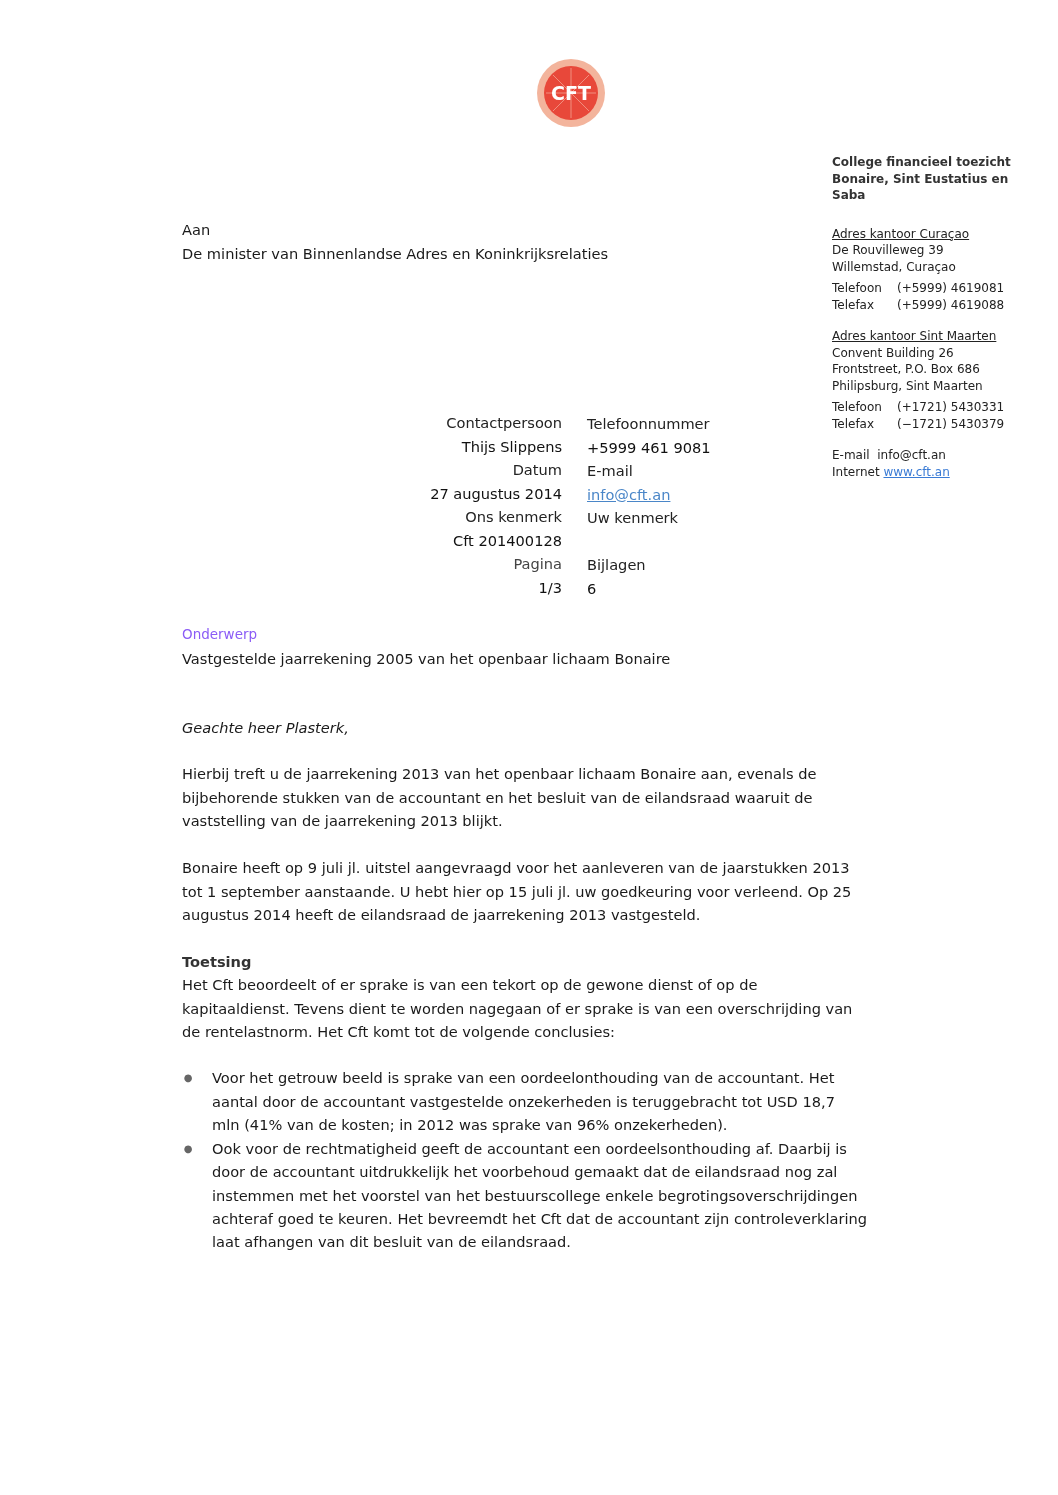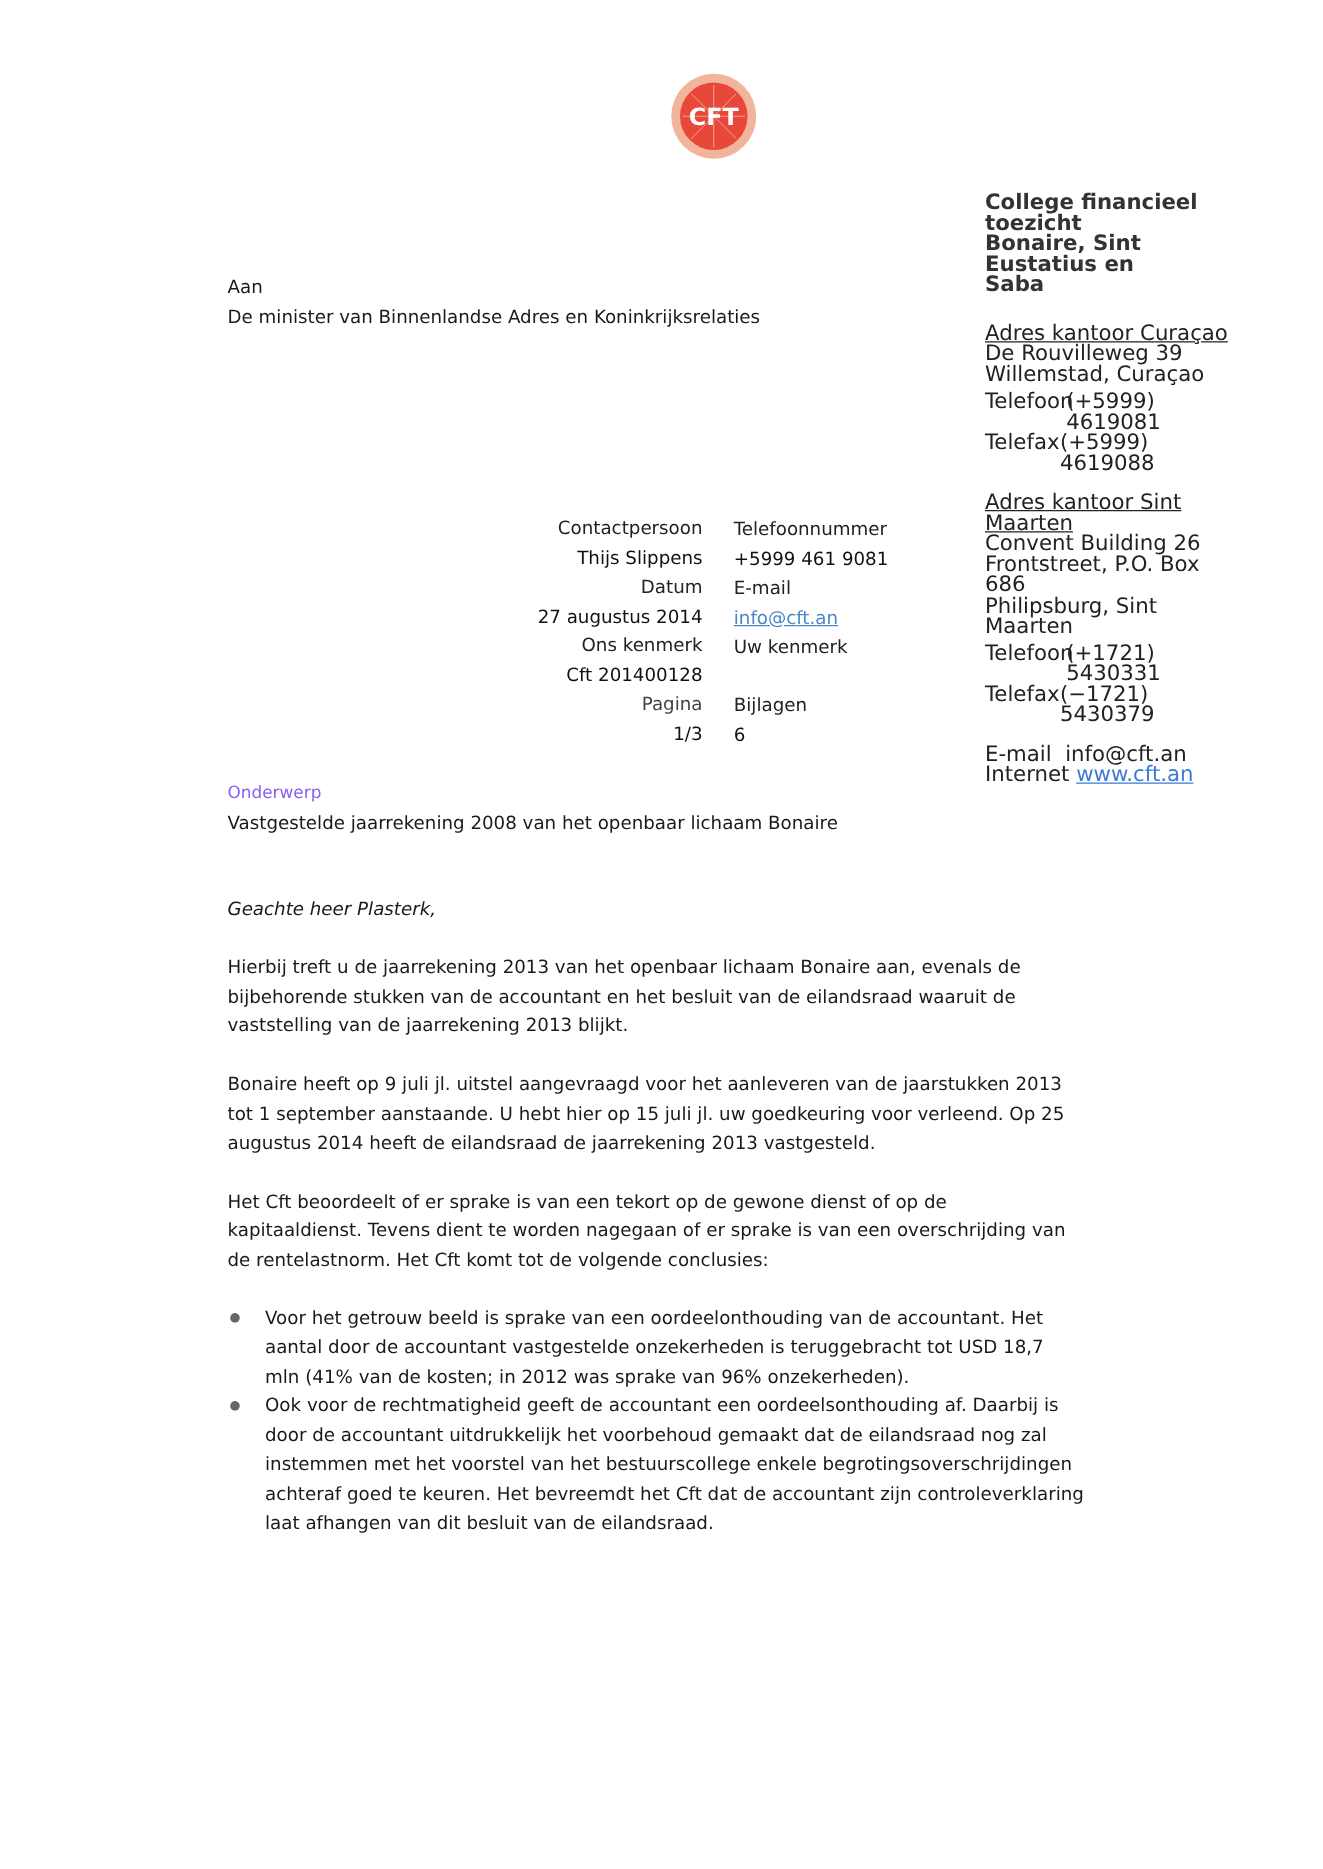--- a/index.html
+++ b/index.html
@@ -8,21 +8,21 @@
       font-family: "DejaVu Sans", sans-serif; color: #1a1a1a;
     }
     .abs { position: absolute; }
     
     .logo {
       left: 533px; top: 58px; width: 76px; height: 70px; text-decoration: underline;
     }
     .logo svg { width: 76px; height: 70px; display: block; }
 
     
-    .org { left: 788px; top: 154px; width: 200px; font-size: 17px; line-height: 16.5px; color: #222; }
+    .org { left: 832px; top: 154px; width: 200px; font-size: 12px; line-height: 16.5px; color: #222; }
     .org .org-name { font-weight: bold; color: #333; }
     .org .sect-title { text-decoration: underline; }
     .org .row { display: flex; }
     .org .row .k { width: 65px; }
     .org .gap-s { height: 5px; }
     .org .gap-m { height: 15px; }
     .org a { color: #3a7bd5; text-decoration: underline; }
 
     
     .recipient { left: 182px; top: 218px; font-size: 14.6px; line-height: 23.5px; }
@@ -141,27 +141,28 @@
   <div class="meta-label">E-mail</div>
   <div class="meta-value"><a>info@cft.an</a></div>
   <div class="meta-label">Uw kenmerk</div>
   <div class="meta-value blank-line"></div>
   <div class="meta-label">Bijlagen</div>
   <div class="meta-value">6</div>
 </div>
 
 <div class="abs subject">
   <div class="label">Onderwerp</div>
-  <div>Vastgestelde jaarrekening 2008 van het openbaar lichaam Bonaire</div>
+  <div>Vastgestelde jaarrekening 2005 van het openbaar lichaam Bonaire</div>
 </div>
 
 <div class="abs body">
   <p class="salutation">Geachte heer Plasterk,</p>
   <p class="para" style="width:690px">Hierbij treft u de jaarrekening 2013 van het openbaar lichaam Bonaire aan, evenals de bijbehorende stukken van de accountant en het besluit van de eilandsraad waaruit de vaststelling van de jaarrekening 2013 blijkt.</p>
   <p class="para" style="width:690px">Bonaire heeft op 9 juli jl. uitstel aangevraagd voor het aanleveren van de jaarstukken 2013 tot 1 september aanstaande. U hebt hier op 15 juli jl. uw goedkeuring voor verleend. Op 25 augustus 2014 heeft de eilandsraad de jaarrekening 2013 vastgesteld.</p>
+  <p class="heading">Toetsing</p>
   <p style="width:680px">Het Cft beoordeelt of er sprake is van een tekort op de gewone dienst of op de kapitaaldienst. Tevens dient te worden nagegaan of er sprake is van een overschrijding van de rentelastnorm. Het Cft komt tot de volgende conclusies:</p>
   <ul class="bullets">
     <li style="width:650px">
       <span class="dot">●</span>
       <span>Voor het getrouw beeld is sprake van een oordeelonthouding van de accountant. Het aantal door de accountant vastgestelde onzekerheden is teruggebracht tot USD 18,7 mln (41% van de kosten; in 2012 was sprake van 96% onzekerheden).</span>
     </li>
     <li style="width:672px">
       <span class="dot">●</span>
       <span>Ook voor de rechtmatigheid geeft de accountant een oordeelsonthouding af. Daarbij is door de accountant uitdrukkelijk het voorbehoud gemaakt dat de eilandsraad nog zal instemmen met het voorstel van het bestuurscollege enkele begrotingsoverschrijdingen achteraf goed te keuren. Het bevreemdt het Cft dat de accountant zijn controleverklaring laat afhangen van dit besluit van de eilandsraad.</span>
     </li>

